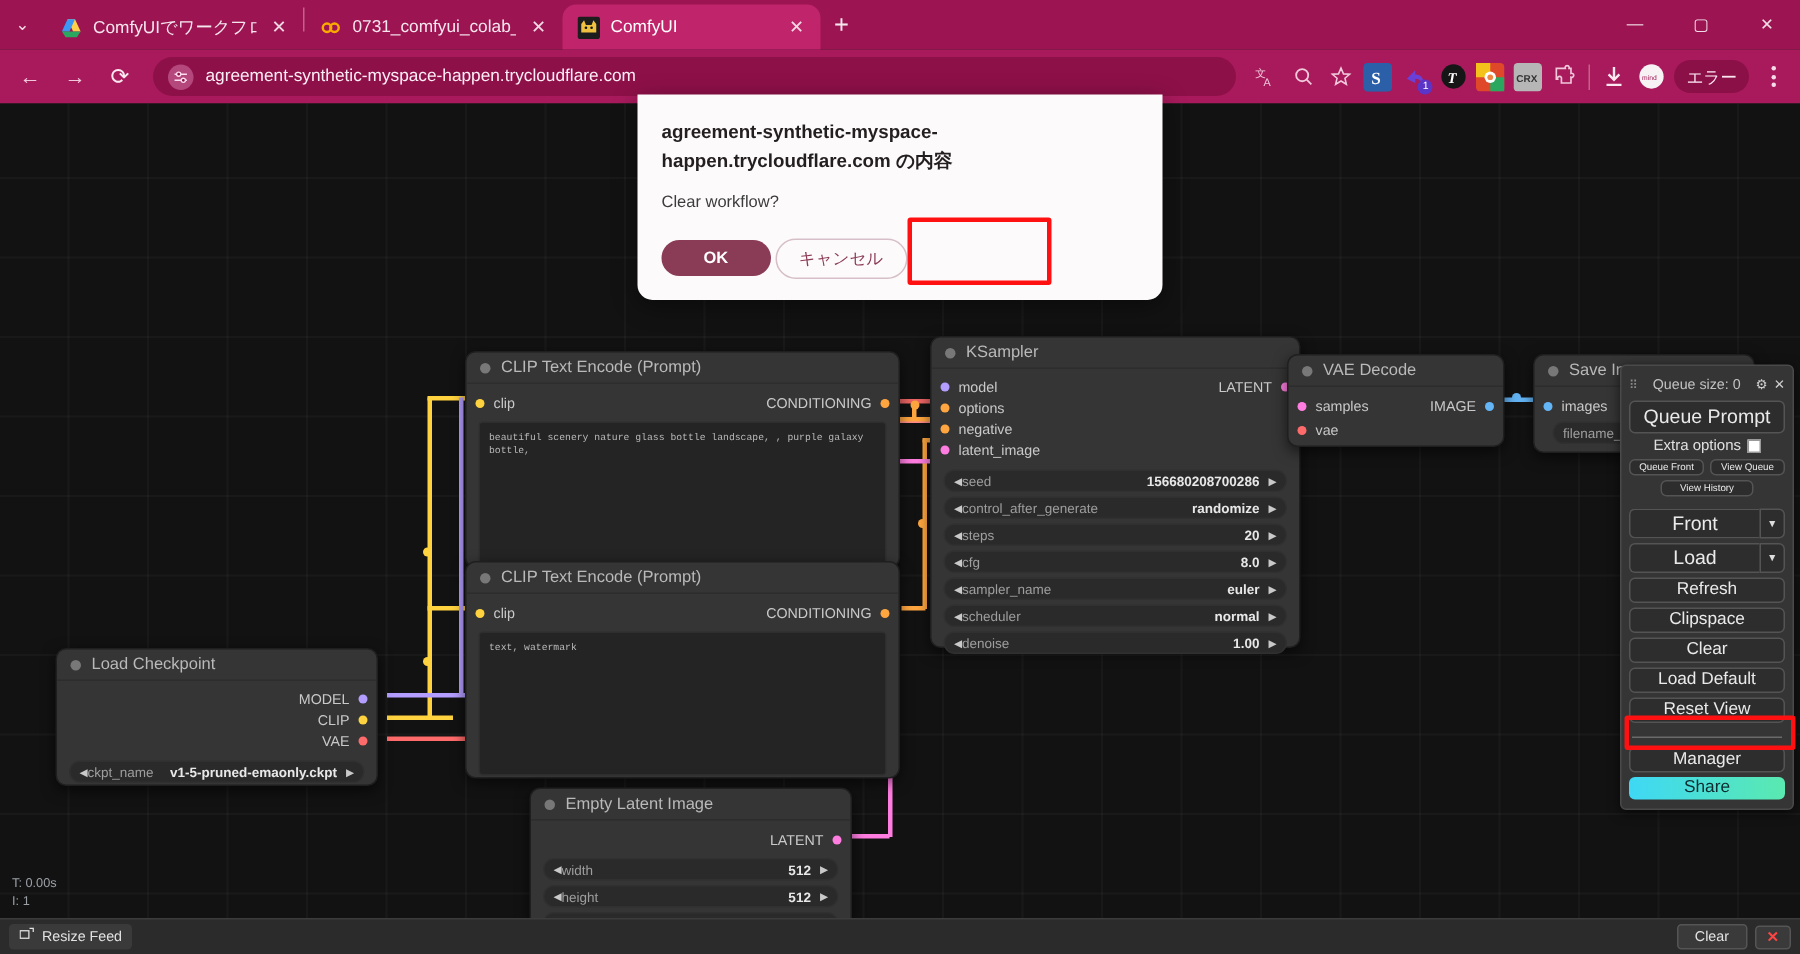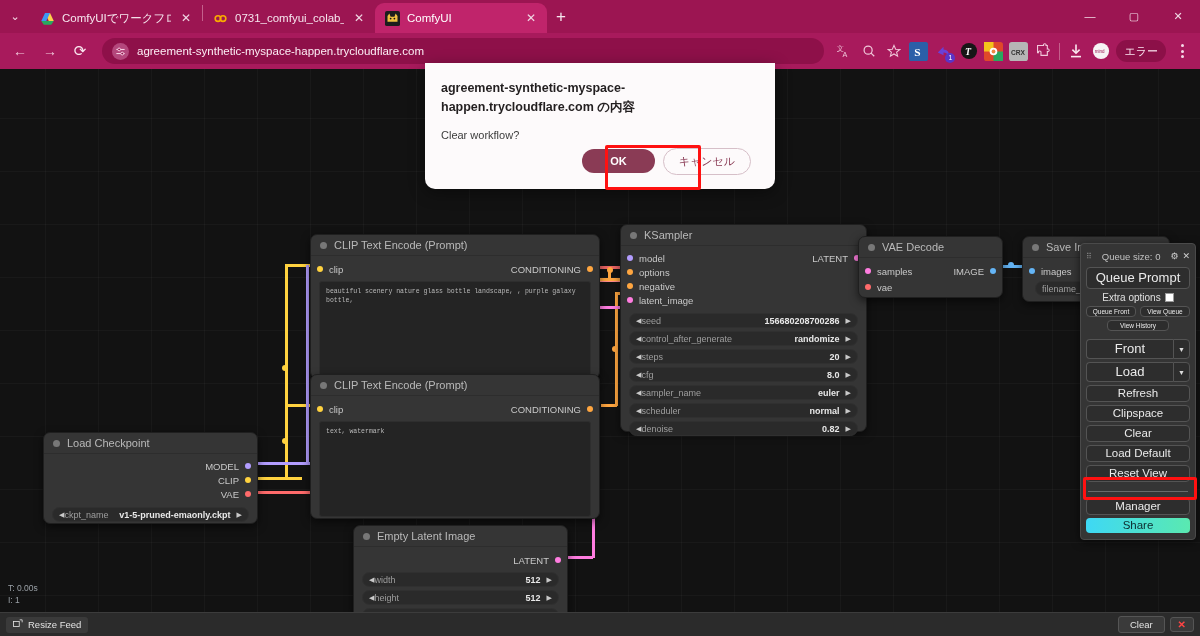--- a/index.html
+++ b/index.html
@@ -169,21 +169,21 @@
   .hl-red { position: absolute; border: 3px solid #ff1111; border-radius: 2px; pointer-events: none; }
 
   
   .dlg-anchor { position: absolute; left: 425px; top: 63px; width: 350px; z-index: 50; }
   .dialog {
     background: #fdfafb; border-radius: 0 0 10px 10px;
     box-shadow: 0 4px 16px rgba(0,0,0,0.4); padding: 16px 24px 14px 16px;
   }
   .dlg-title { font-size: 12.5px; font-weight: bold; color: #231f20; line-height: 1.55; }
   .dlg-msg { font-size: 11px; color: #3c3c3c; margin-top: 11px; }
-  .dlg-btns { display: flex; justify-content: flex-end; align-items: center; gap: 8px; margin-top: 7px; }
+  .dlg-btns { display: flex; align-items: center; gap: 3px; margin-top: 18px; }
   .dlg-ok {
     background: #8a3b55; color: #ffffff; font-size: 11px; border: none;
     border-radius: 14px; padding: 6px 28px; font-weight: bold;
   }
   .dlg-cancel {
     background: transparent; color: #8a3b55; font-size: 11px;
     border: 1px solid #d6bfc8; border-radius: 14px; padding: 5px 15px;
   }
 
   
@@ -498,27 +498,27 @@
           <span class="arrow">◀</span>
           <span class="wlabel">scheduler</span>
           <span style="flex:1 1 auto;"></span>
           <span class="wval">normal</span>
           <span class="arrow" style="margin-left:6px;">▶</span>
         </div>
         <div class="widget">
           <span class="arrow">◀</span>
           <span class="wlabel">denoise</span>
           <span style="flex:1 1 auto;"></span>
-          <span class="wval">0.82</span>
-          <span class="arrow" style="margin-left:6px;">▶</span>
-        </div>
-      </div>
-    </div>
-
-    <div class="node" style="left:43px; top:363px; width:215px; height:92px;">
+          <span class="wval">1.00</span>
+          <span class="arrow" style="margin-left:6px;">▶</span>
+        </div>
+      </div>
+    </div>
+
+    <div class="node" style="left:37px; top:363px; width:215px; height:92px;">
       <div class="node-title">
         <span class="node-dot"></span>
         <span>Load Checkpoint</span>
       </div>
       <div class="node-body">
         <div class="port-row">
           <span class="port-out">
             <span>MODEL</span>
             <span class="dot purple"></span>
           </span>

